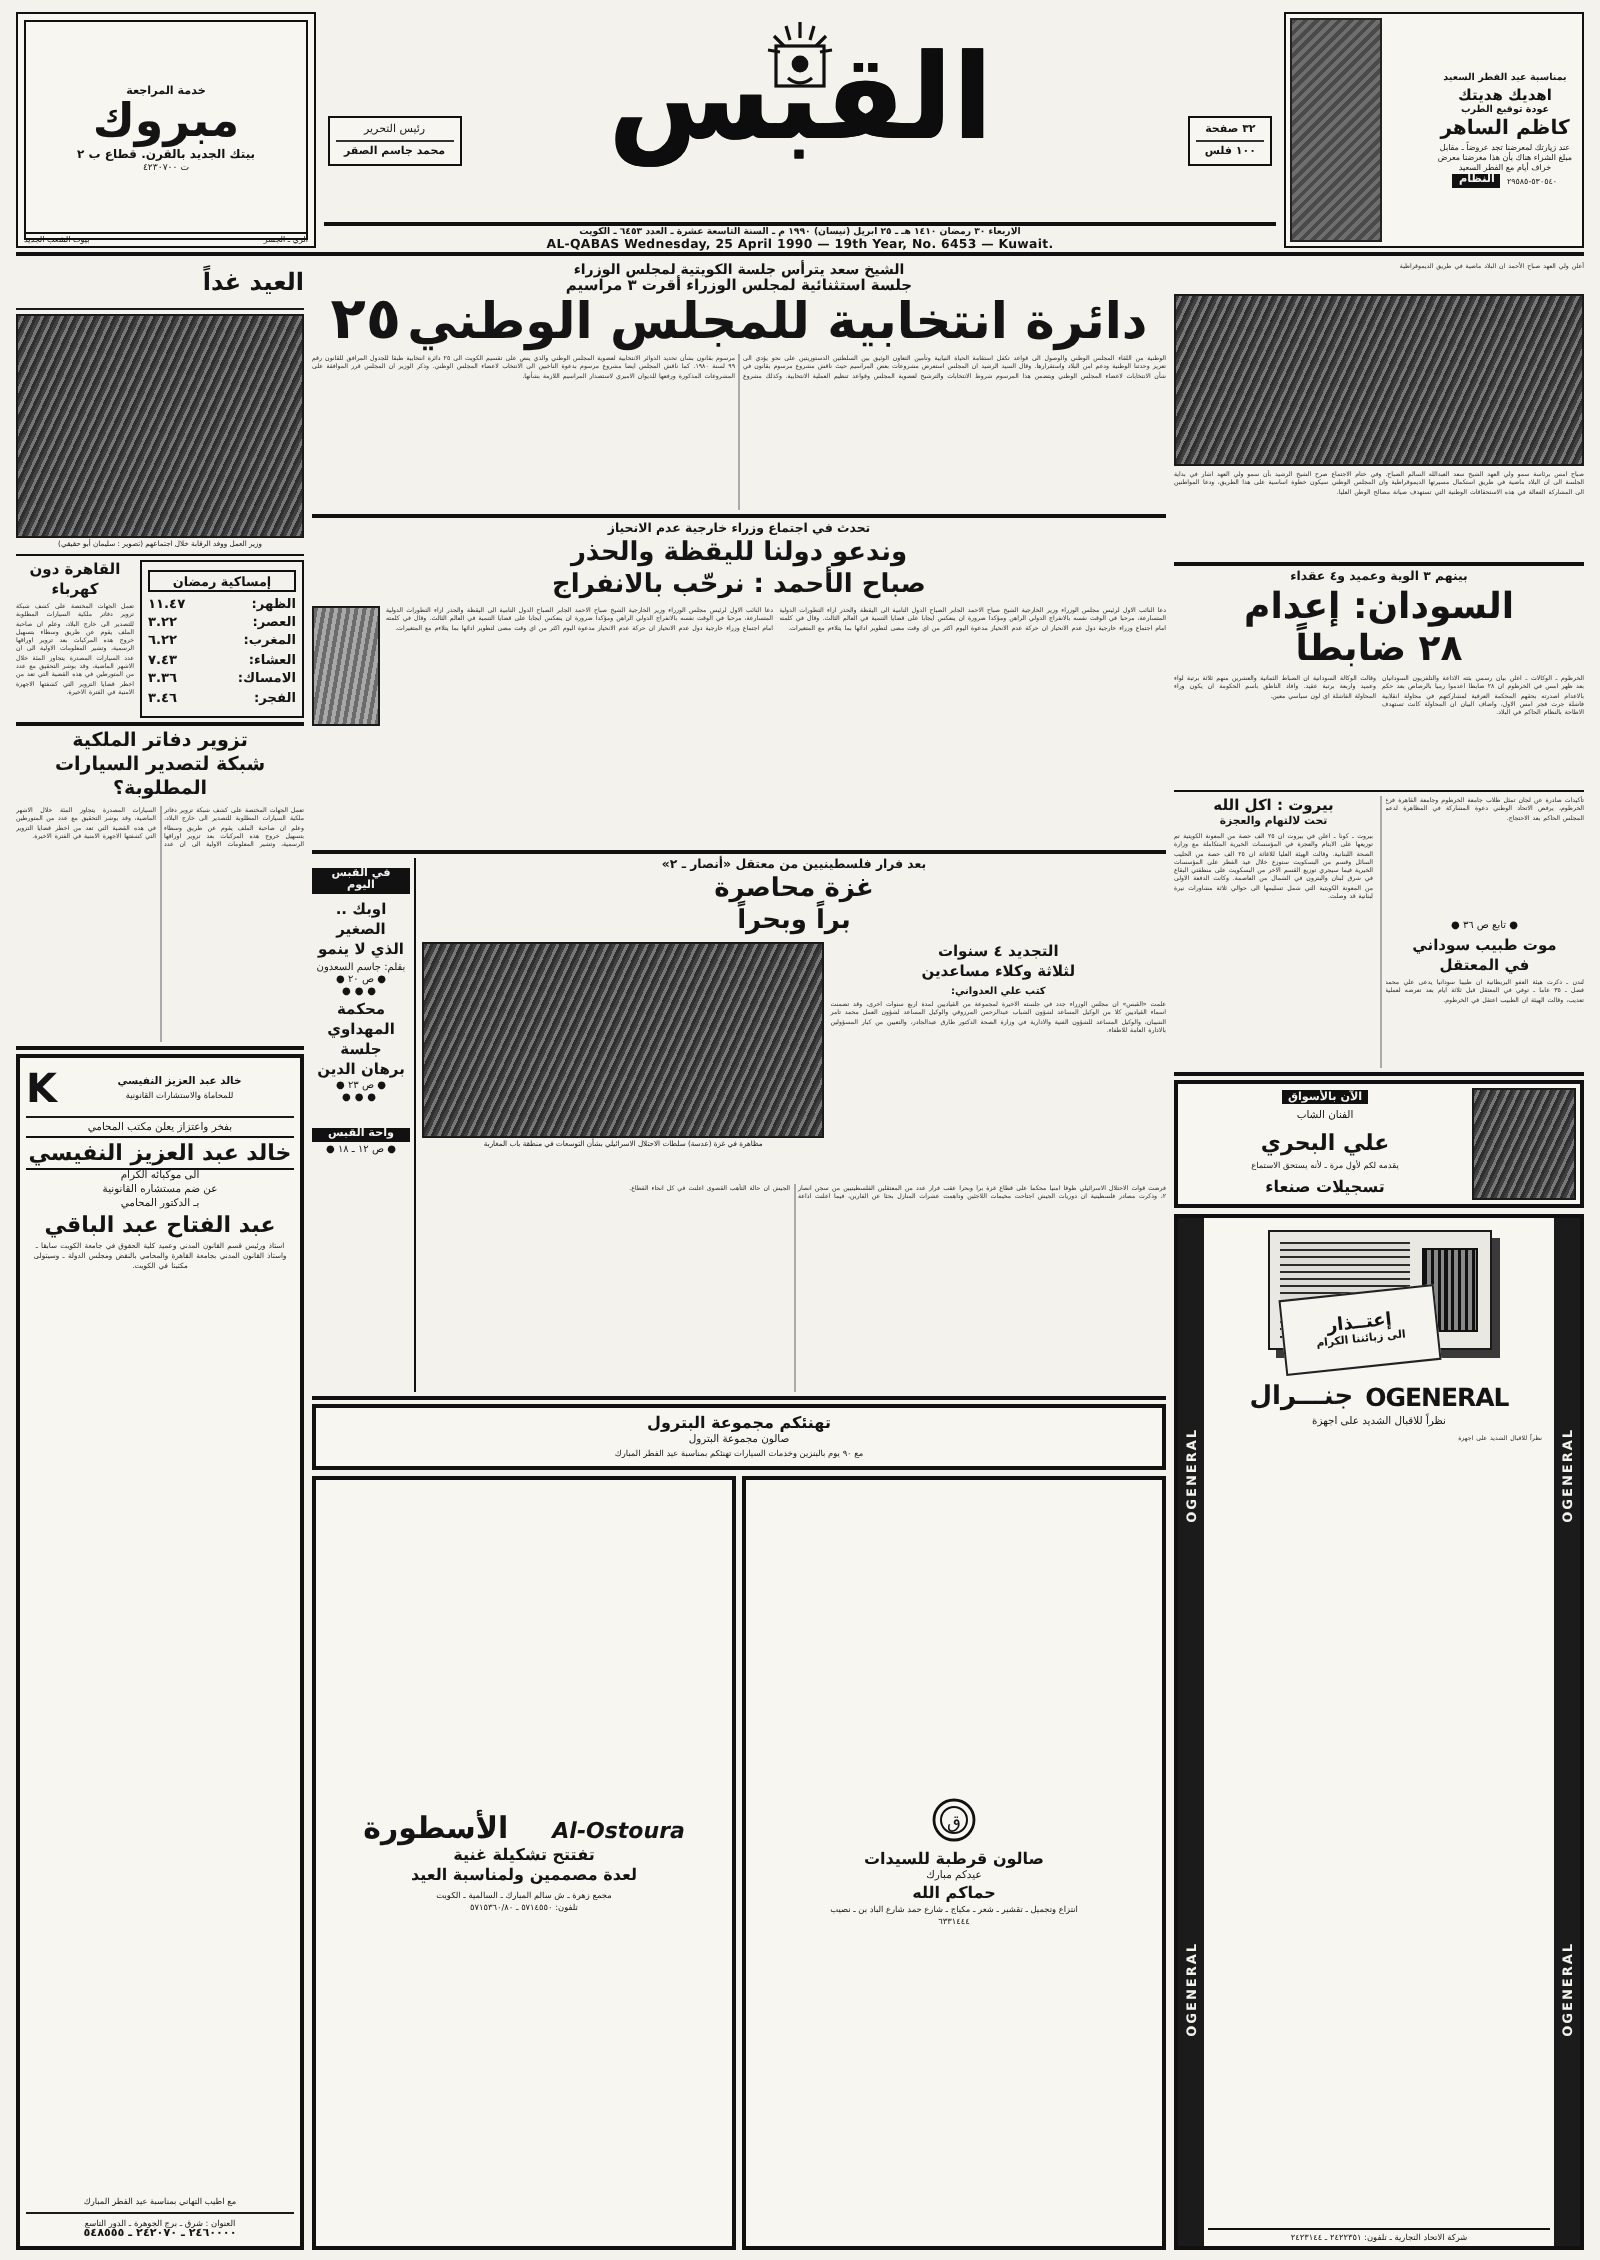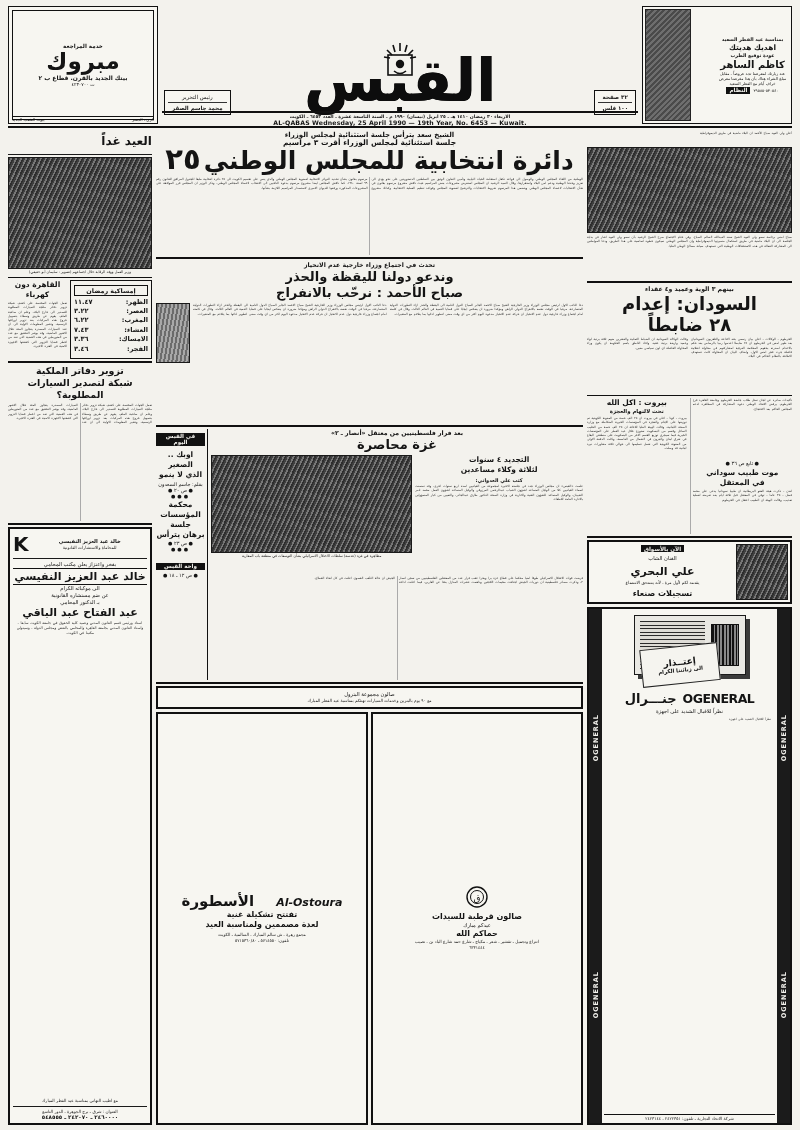--- a/index.html
+++ b/index.html
@@ -23,21 +23,21 @@
   .body-copy.s4 { font-size: 3.6px; line-height: 4.9px; }
   .hr-thin { border:0; border-top:1px solid #1a1a1a; margin:2px 0; }
   .hr-thick { border:0; border-top:2.5px solid #111; margin:2px 0; }
   .hr-med { border:0; border-top:1.4px solid #111; margin:2px 0; }
 
   
   .masthead { display:flex; align-items:stretch; height:118px; gap:4px; }
   .mast-ad-left, .mast-ad-right { width:150px; border:1.5px solid #111; position:relative;
      background:#f7f6f1; overflow:hidden; }
   .mast-center { flex:1; display:flex; flex-direction:column; align-items:center;
-     justify-content:flex-start; position:relative;margin-top:32px; }
+     justify-content:flex-start; position:relative; }
   .logo-arabic {
      font-family:"DejaVu Sans","Liberation Sans",sans-serif;
      font-size:59px; font-weight:bold; line-height:62px;
      letter-spacing:-2px; color:#0d0d0d; margin-top:12px;
      text-shadow:0.4px 0 0 #000;
   }
   .sun-icon { position:absolute; top:4px; left:50%; transform:translateX(-50%); }
   .mast-side-box { position:absolute; top:52px; border:1.2px solid #111;
       background:#f7f6f1; padding:1px 3px; }
   .mast-side-box.right { right:2px; }
@@ -294,21 +294,21 @@
             <div class="body-copy" style="flex:1;margin-top:2px;padding:0 4px;">نظراً للاقبال الشديد على اجهزة</div>
             <div class="ad-tiny" style="text-align:center;border-top:1px solid #111;padding-top:1px;margin-bottom:2px;">شركة الاتحاد التجارية ـ تلفون: ٢٤٢٢٣٥١ ـ ٢٤٢٣١٤٤</div>
           </div>
         </div>
       </div>
     </div>
 
     <div class="col col-mid">
 
       <div>
-        <div class="kicker" style="font-size:7px;">الشيخ سعد يترأس جلسة استثنائية لمجلس الوزراء</div>
+        <div class="kicker" style="font-size:7px;">الشيخ سعد يترأس جلسة الكويتية لمجلس الوزراء</div>
         <div class="subhl" style="font-size:7.5px;">جلسة استثنائية لمجلس الوزراء أقرت ٣ مراسيم</div>
         <div style="display:flex;align-items:baseline;justify-content:center;gap:3px;">
           <div class="hl-xl">دائرة انتخابية للمجلس الوطني</div>
           <div class="hl-xl" style="font-size:29px;">٢٥</div>
         </div>
         <div class="body-copy cols2" style="height:78px;margin-top:3px;">الوطنية من اللقاء المجلس الوطني والوصول الى قواعد تكفل استقامة الحياة النيابية وتأمين التعاون الوثيق بين السلطتين الدستوريتين على نحو يؤدي الى تعزيز وحدتنا الوطنية ودعم امن البلاد واستقرارها.
 
 وقال السيد الرشيد ان المجلس استعرض مشروعات بعض المراسيم حيث ناقش مشروع مرسوم بقانون في شأن الانتخابات لاعضاء المجلس الوطني ويتضمن هذا المرسوم شروط الانتخابات والترشيح لعضوية المجلس وقواعد تنظيم العملية الانتخابية.
 
 وكذلك مشروع مرسوم بقانون بشأن تحديد الدوائر الانتخابية لعضوية المجلس الوطني والذي ينص على تقسيم الكويت الى ٢٥ دائرة انتخابية طبقا للجدول المرافق للقانون رقم ٩٩ لسنة ١٩٨٠.
@@ -340,52 +340,54 @@
       <div style="display:flex;gap:3px;">
 
         <div style="width:52px;border-right:1px solid #111;padding-right:2px;order:2;">
           <div class="badge-black" style="width:100%;">في القبس اليوم</div>
           <div class="hl-xs" style="margin-top:2px;">اوبك .. الصغير</div>
           <div class="hl-xs">الذي لا ينمو</div>
           <div class="ref" style="margin-top:1px;">بقلم: جاسم السعدون</div>
           <div class="ref">● ص ٢٠ ●</div>
           <div class="star-line">●●●</div>
           <div class="hl-xs">محكمة</div>
-          <div class="hl-xs">المؤسسات</div>
+          <div class="hl-xs">المهداوي</div>
           <div class="hl-xs">جلسة</div>
-          <div class="hl-xs">برهان يترأس</div>
+          <div class="hl-xs">برهان الدين</div>
           <div class="ref">● ص ٢٣ ●</div>
           <div class="star-line">●●●</div>
           <div class="badge-black" style="width:100%;">واحة القبس</div>
           <div class="ref">● ص ١٢ ـ ١٨ ●</div>
         </div>
 
         <div style="flex:1;order:1;">
           <div class="kicker">بعد فرار فلسطينيين من معتقل «أنصار ـ ٢»</div>
           <div class="hl-md">غزة محاصرة</div>
+          <div class="hl-md">براً وبحراً</div>
           <div style="display:flex;gap:3px;margin-top:2px;">
             <div style="flex:1;">
               <div class="hl-xs">التجديد ٤ سنوات</div>
               <div class="hl-xs">لثلاثة وكلاء مساعدين</div>
               <div class="ref" style="font-weight:bold;margin-top:2px;">كتب علي العدواني:</div>
               <div class="body-copy" style="height:90px;margin-top:1px;">علمت «القبس» ان مجلس الوزراء جدد في جلسته الاخيرة لمجموعة من القياديين لمدة اربع سنوات اخرى، وقد تضمنت اسماء القياديين كلا من الوكيل المساعد لشؤون الشباب عبدالرحمن المرزوقي والوكيل المساعد لشؤون العمل محمد تامر الشيبان، والوكيل المساعد للشؤون الفنية والادارية في وزارة الصحة الدكتور طارق عبدالجادر، والتعيين من كبار المسؤولين بالادارة العامة للاطفاء.</div>
             </div>
             <div style="flex:1.2;">
               <div class="photo" style="height:98px;"></div>
               <div class="photo-cap">مظاهرة في غزة   (عدسة)   سلطات الاحتلال الاسرائيلي بشأن التوسعات في منطقة باب المغاربة</div>
             </div>
           </div>
           <div class="body-copy cols2" style="height:104px;margin-top:2px;">فرضت قوات الاحتلال الاسرائيلي طوقا امنيا محكما على قطاع غزة برا وبحرا عقب فرار عدد من المعتقلين الفلسطينيين من سجن انصار ٢، وذكرت مصادر فلسطينية ان دوريات الجيش اجتاحت مخيمات اللاجئين وداهمت عشرات المنازل بحثا عن الفارين، فيما اعلنت اذاعة الجيش ان حالة التأهب القصوى اعلنت في كل انحاء القطاع.</div>
         </div>
       </div>
 
       <hr class="hr-thick">
 
       <div style="flex:1;display:flex;flex-direction:column;min-height:0;">
         <div class="ad-box" style="flex:0 0 auto;text-align:center;">
+          <div class="ad-title-m">تهنئكم مجموعة البترول</div>
           <div class="ad-line">صالون مجموعة البترول</div>
           <div class="ad-tiny">مع ٩٠ يوم بالبنزين وخدمات السيارات تهنئكم بمناسبة عيد الفطر المبارك</div>
         </div>
         <div style="display:flex;gap:3px;flex:1;margin-top:3px;min-height:0;">
           <div class="ad-box" style="flex:1;display:flex;flex-direction:column;justify-content:center;">
             <div style="text-align:center;">
               <svg width="22" height="22" viewBox="0 0 22 22">
                   <circle cx="11" cy="11" r="10" fill="none" stroke="#111" stroke-width="1.4"></circle>
                   <circle cx="11" cy="11" r="6.5" fill="none" stroke="#111" stroke-width="1"></circle>
                   <text x="11" y="15" font-size="9" text-anchor="middle" fill="#111">ق</text>

